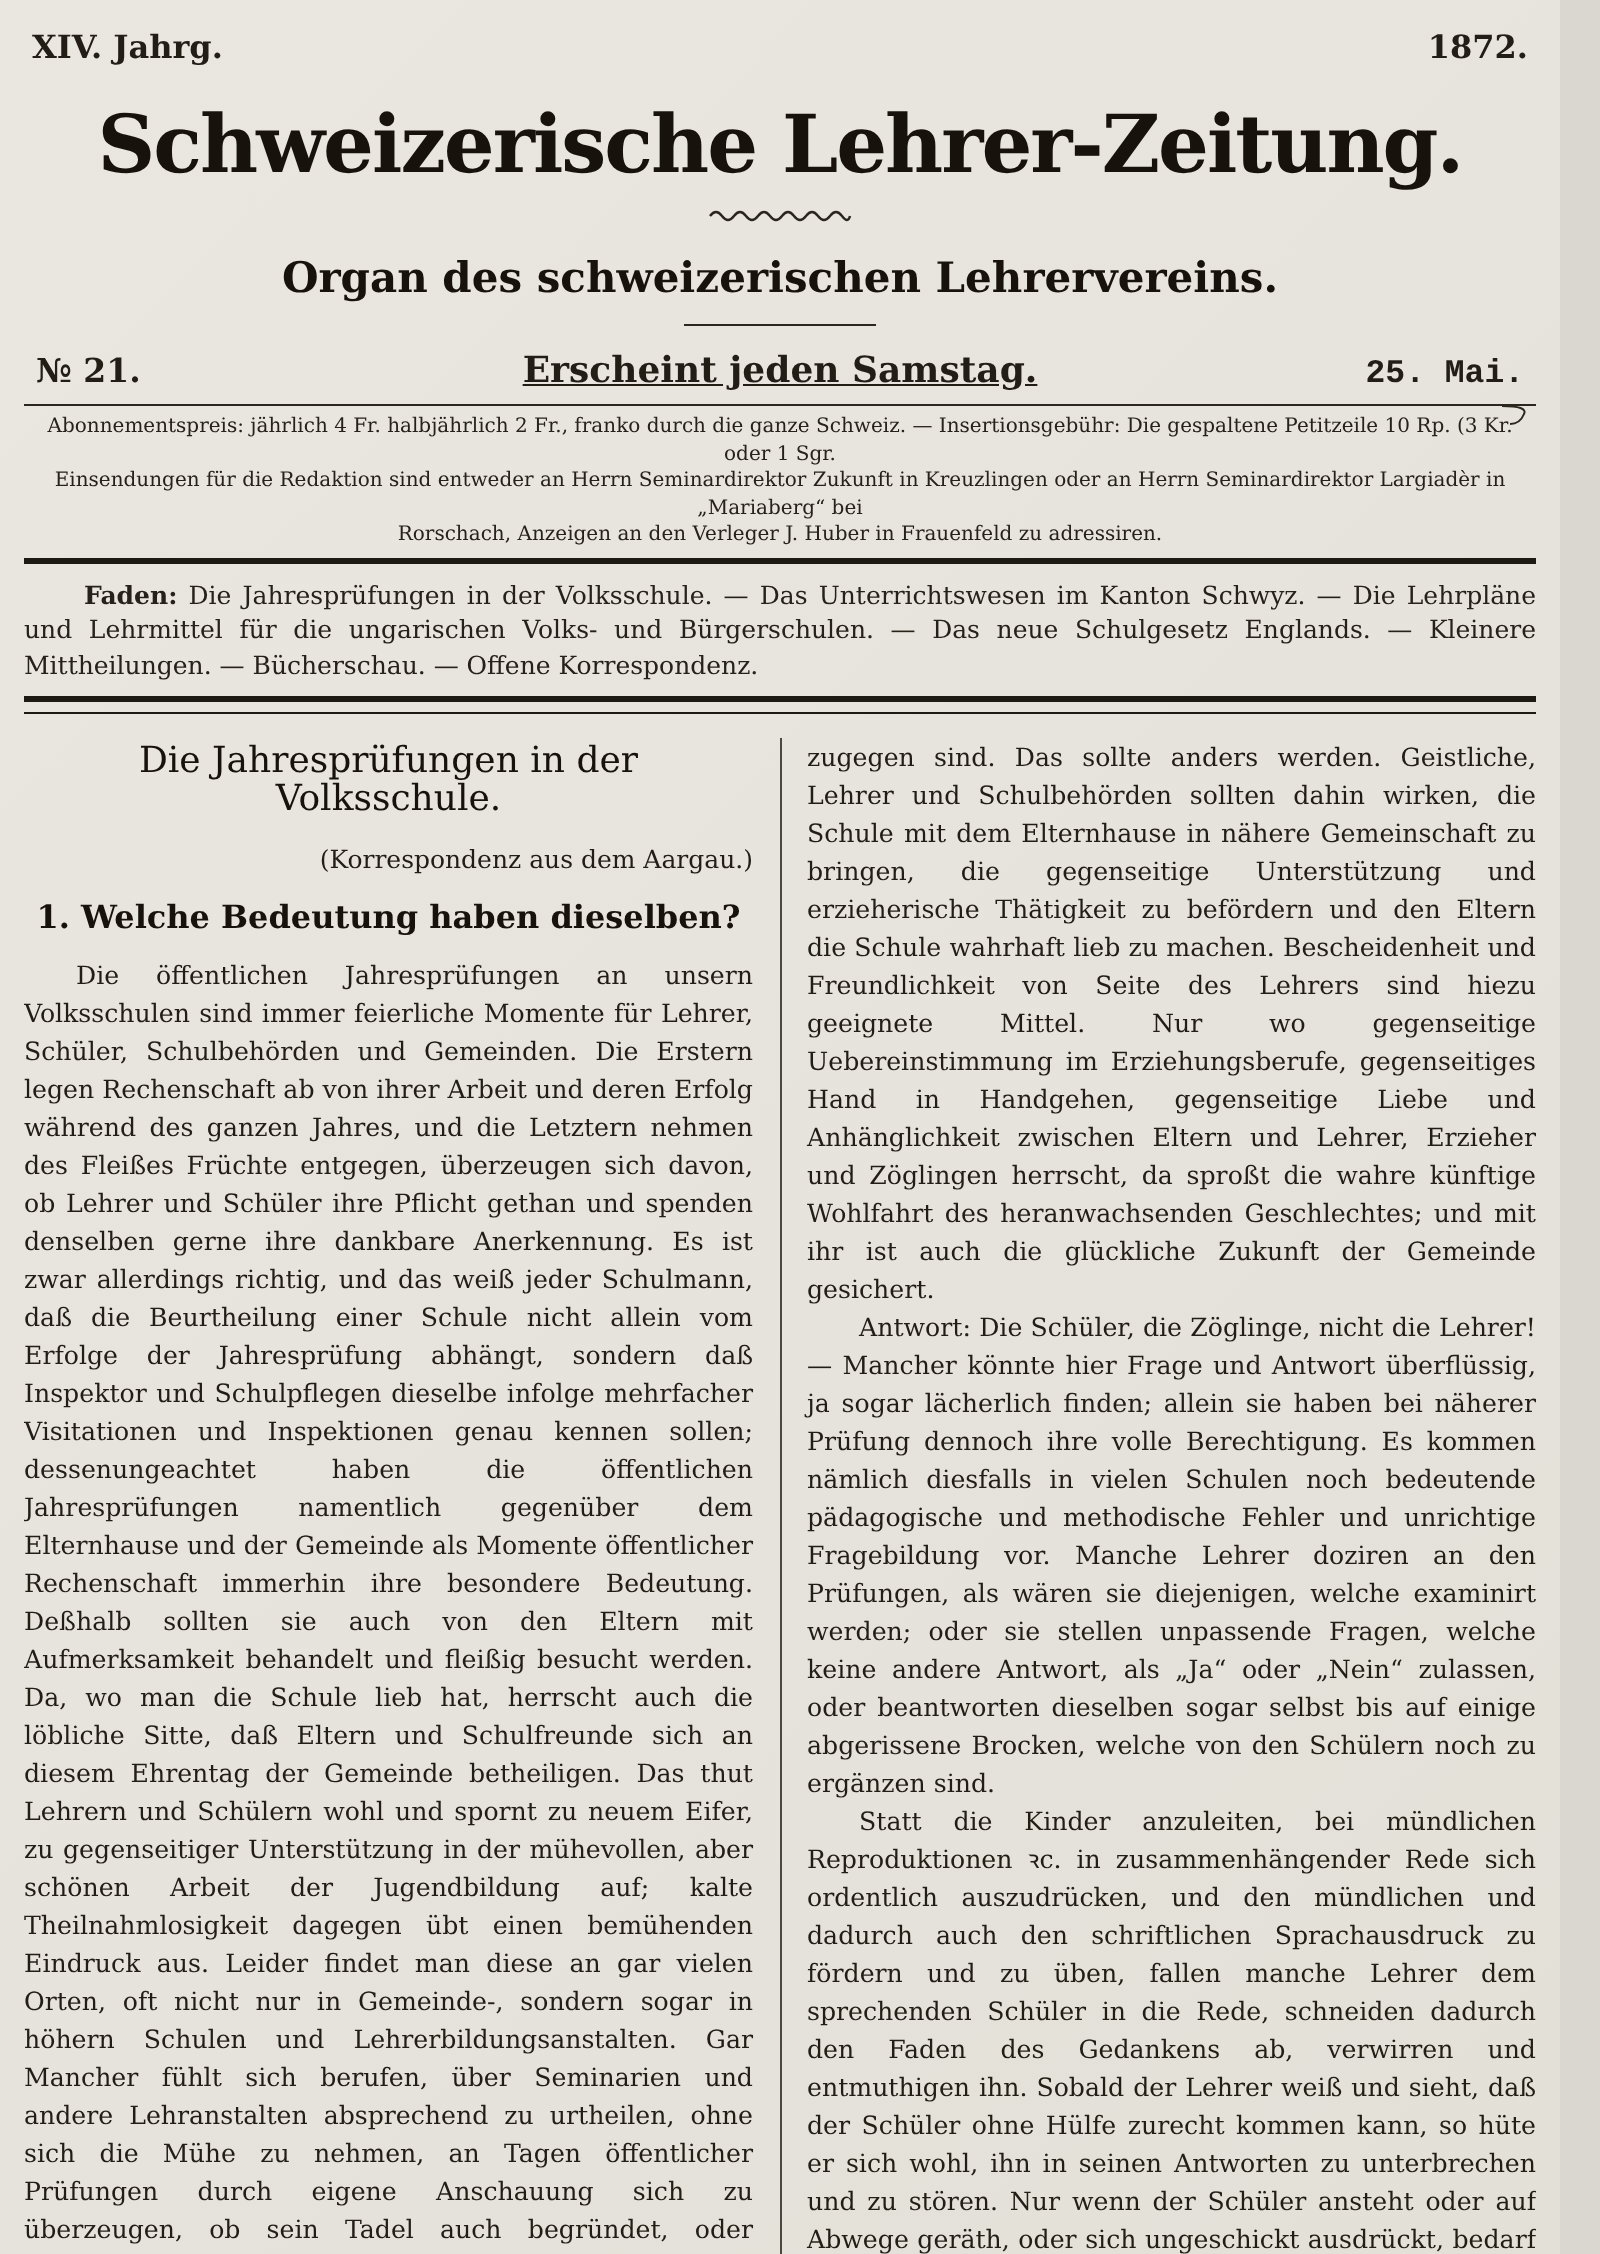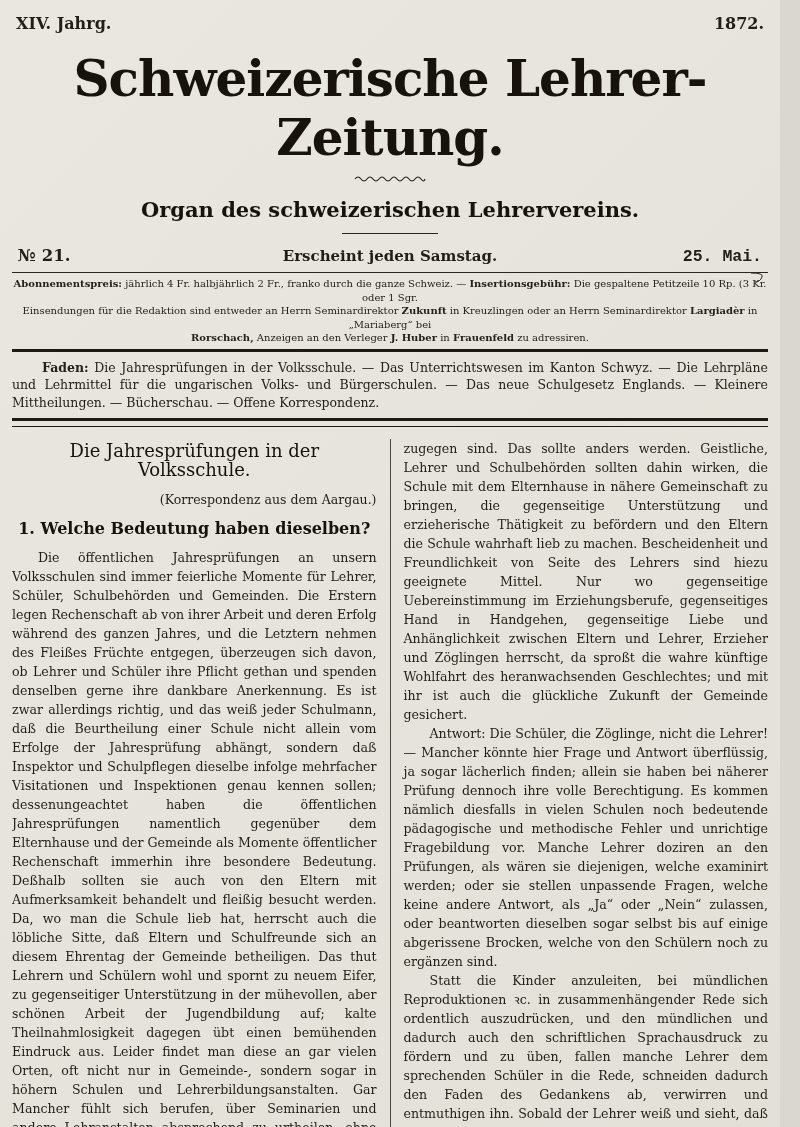--- a/index.html
+++ b/index.html
@@ -6,38 +6,38 @@
   body{width:800px;height:1127px;background:#dad7d0;font-family:"DejaVu Serif",serif;}
   .page{
     width:780px;height:1127px;box-sizing:border-box;
     background:linear-gradient(135deg,#eae7e0 0%,#e7e4dd 45%,#e3e0d8 100%);
     color:#221e16;overflow:hidden;padding:12px 12px 0;
   }
   
   .top-row{display:flex;justify-content:space-between;font-weight:bold;font-size:16px;padding:2px 4px 0;}
   
   .masthead{
-    text-align:center;font-size:50px;font-weight:bold;margin:16px 0 0;
+    text-align:center;font-size:40px;font-weight:bold;margin:16px 0 0;
     letter-spacing:-1px;color:#17130c;
     font-family:"DejaVu Serif",serif;
   }
   .squiggle-wrap{text-align:center;margin-top:8px;line-height:0;}
   .subtitle{text-align:center;font-size:21px;font-weight:bold;margin:14px 0 0;color:#17130c;}
   .short-rule{width:96px;border-top:1.5px solid #2b271f;margin:11px auto 0;}
   
   .issue-row{display:grid;grid-template-columns:1fr auto 1fr;align-items:baseline;
     font-weight:bold;font-size:16.5px;margin-top:12px;padding:0 6px;gap:26px;}
   .issue-row .left{justify-self:start;}
-  .issue-row .center{justify-self:center;font-size:15px;}
+  .issue-row .center{justify-self:center;font-size:18px;text-decoration:underline;}
   .issue-row .right{justify-self:end;font-family:Liberation Mono, monospace;}
   .issue-rule{margin-top:6px;border-top:1.5px solid #2b271f;position:relative;}
   .issue-rule svg{position:absolute;right:2px;top:-1px;}
   
   .imprint{font-size:10px;line-height:13.5px;text-align:center;margin-top:4px;color:#26221a;}
-  .imprint b{font-weight:bold;}
+  .imprint b{font-weight:normal;}
   .thick-rule{margin-top:4px;border-top:3px solid #1d1a13;}
   
   .toc{font-size:12.5px;line-height:17.5px;text-align:justify;margin-top:7px;text-indent:30px;color:#26221a;}
   .toc b{font-weight:bold;}
   .double-rule{margin-top:7px;height:5px;border-top:3px solid #1d1a13;border-bottom:1px solid #1d1a13;}
   
   .columns{display:flex;margin-top:12px;height:760px;overflow:hidden;}
   .col{flex:1;font-size:12.6px;line-height:19px;text-align:justify;color:#221e16;}
   .col-left{padding-right:13px;}
   .col-right{padding-left:13px;border-left:1px solid #4c483f;}

